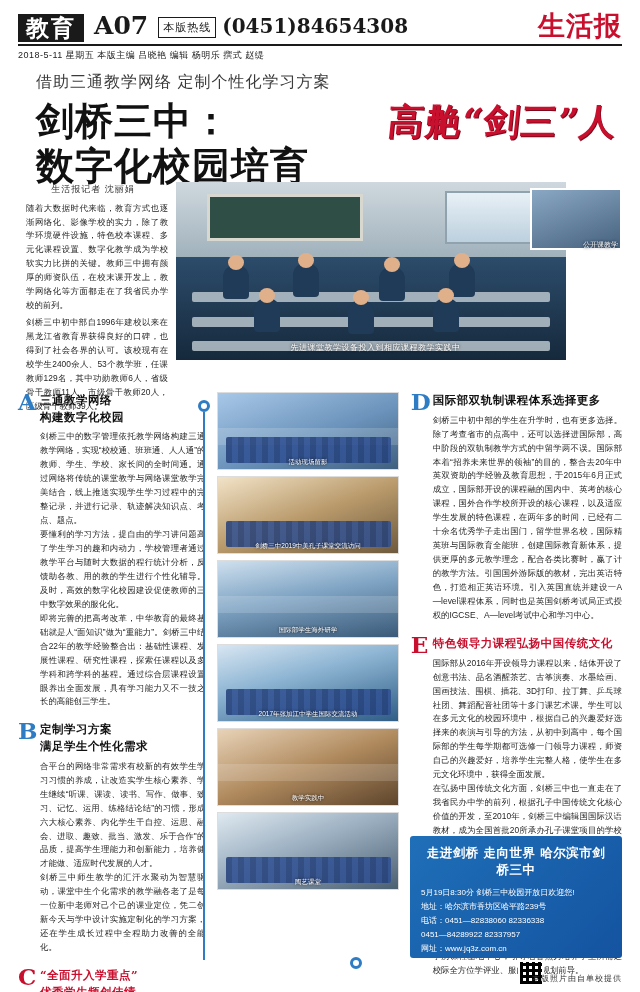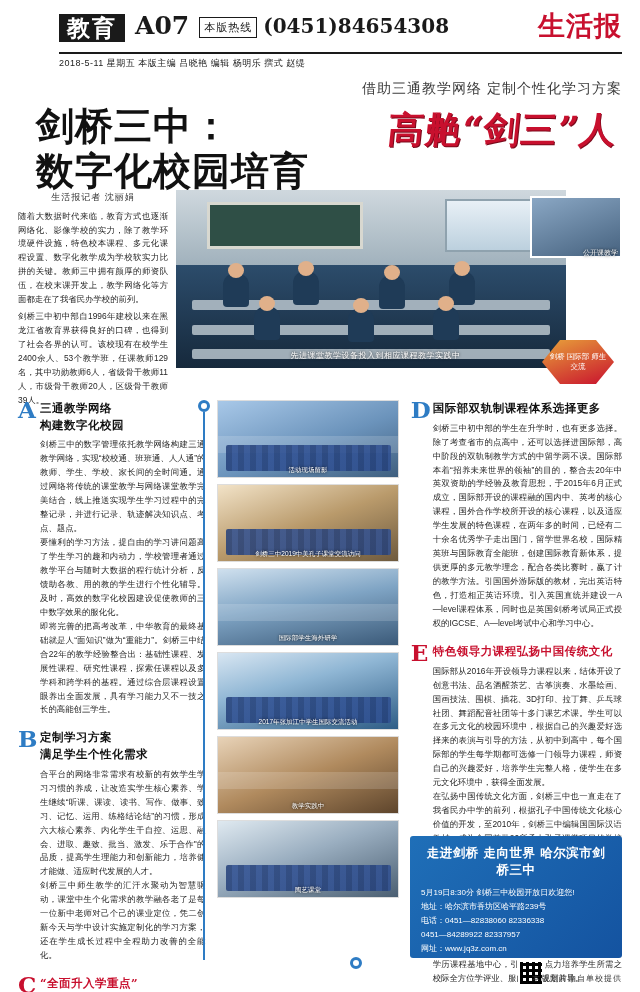--- a/index.html
+++ b/index.html
@@ -16,26 +16,25 @@
   .page {
     position: relative;
     width: 640px;
     height: 992px;
     padding: 0 18px;
   }
 
   
   .masthead {
     position: relative;
-    height: 54px;
+    height: 46px;
     border-bottom: 2px solid #1a1a1a;
     display: flex;
     align-items: flex-start;
     padding-top: 14px;
-    margin-left: 41px;
   }
   .mast-edu {
     background: #1a1a1a;
     color: #ffffff;
     font-family: "DejaVu Serif", serif;
     font-weight: bold;
     font-size: 23px;
     letter-spacing: 2px;
     padding: 2px 8px 3px 8px;
     line-height: 1;
@@ -81,25 +80,24 @@
     left: 0;
     bottom: -18px;
     font-size: 9px;
     color: #222;
     letter-spacing: 0.5px;
   }
 
   
   .headwrap { margin-top: 26px; position: relative; height: 104px; }
   .kicker {
-    font-size: 14px;
+    font-size: 16px;
     color: #3b3b3b;
     letter-spacing: 1px;
     margin-left: 18px;
-    text-align: right;
   }
   .headline {
     margin-top: 6px;
     margin-left: 18px;
     font-family: "DejaVu Serif", serif;
     font-weight: bold;
     font-size: 38px;
     line-height: 1.18;
     letter-spacing: 1px;
     color: #111;
@@ -217,20 +215,21 @@
   .sec-letter.red { color: #c8102e; }
   .sec-title {
     font-family: "DejaVu Serif", serif;
     font-weight: bold; font-size: 11.5px; line-height: 1.45;
     color: #111; margin-bottom: 5px; letter-spacing: .5px;
   }
   .sec-title.red { color: #c8102e; }
   .para {
     font-size: 8.4px; line-height: 1.66; text-align: justify; color: #262626;
     margin-bottom: 3px;
+    margin-left: 8px;
   }
   .body-text { font-size: 8.4px; line-height: 1.66; text-align: justify; color: #262626; }
 
   
   .strip-photo {
     width: 100%; height: 78px; margin-bottom: 6px; position: relative;
     border: 1px solid #ddd; overflow: hidden;
   }
   .sp1 { background: linear-gradient(160deg,#a8c8e8,#6b93bb 55%,#3f5f7f); }
   .sp2 { background: linear-gradient(160deg,#f2e3c8,#b99a6b 50%,#6e5a3e); }
@@ -338,22 +337,20 @@
         <div class="kid" style="left:20%; top:40%"></div>
         <div class="kid" style="left:44%; top:42%"></div>
         <div class="kid" style="left:66%; top:40%"></div>
       </div>
     </div>
 
     <div class="photo-caption-main">先进课堂教学设备投入到相应课程教学实践中</div>
 
     <div class="photo-tr"></div>
     <div class="photo-tr-cap">公开课教学</div>
-    <div class="hexbadge">剑桥 国际部
-师生交流</div>
   </div>
 
   <div class="columns">
 
     <div class="col">
 
       <div class="sec">
         <div class="sec-letter">A</div>
         <div class="sec-title" style="white-space:pre-line">三通教学网络
 构建数字化校园</div>

